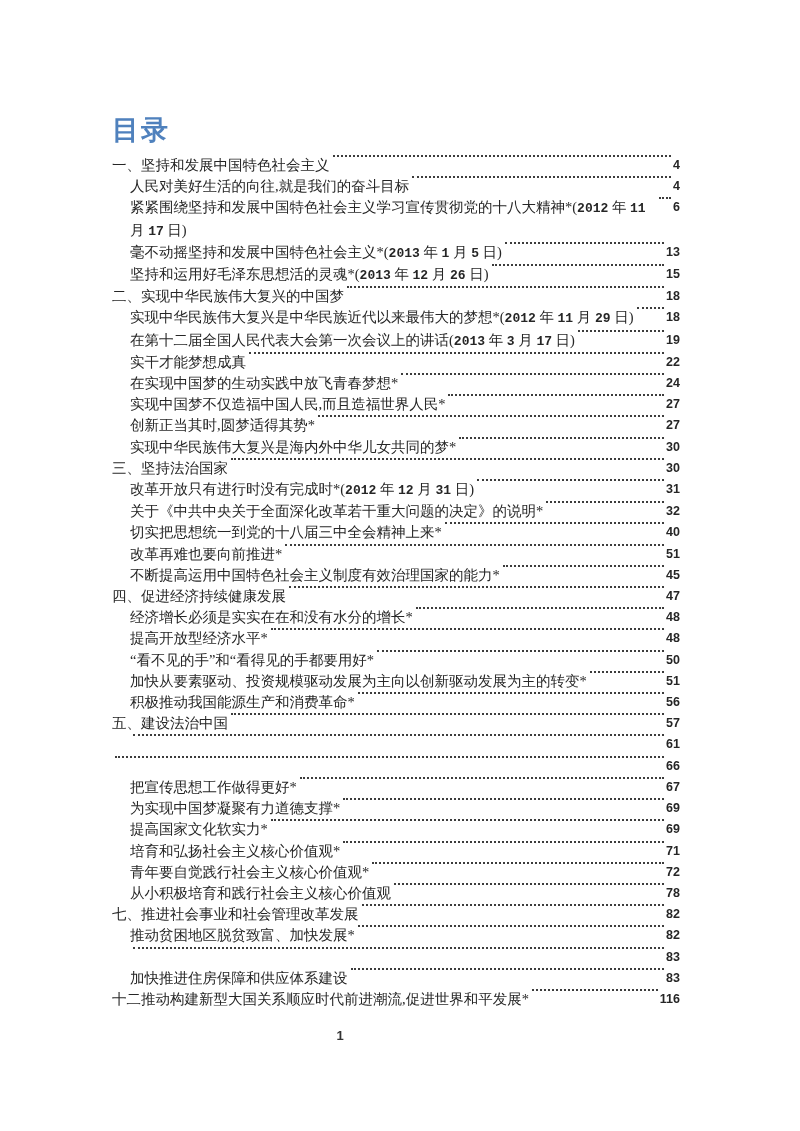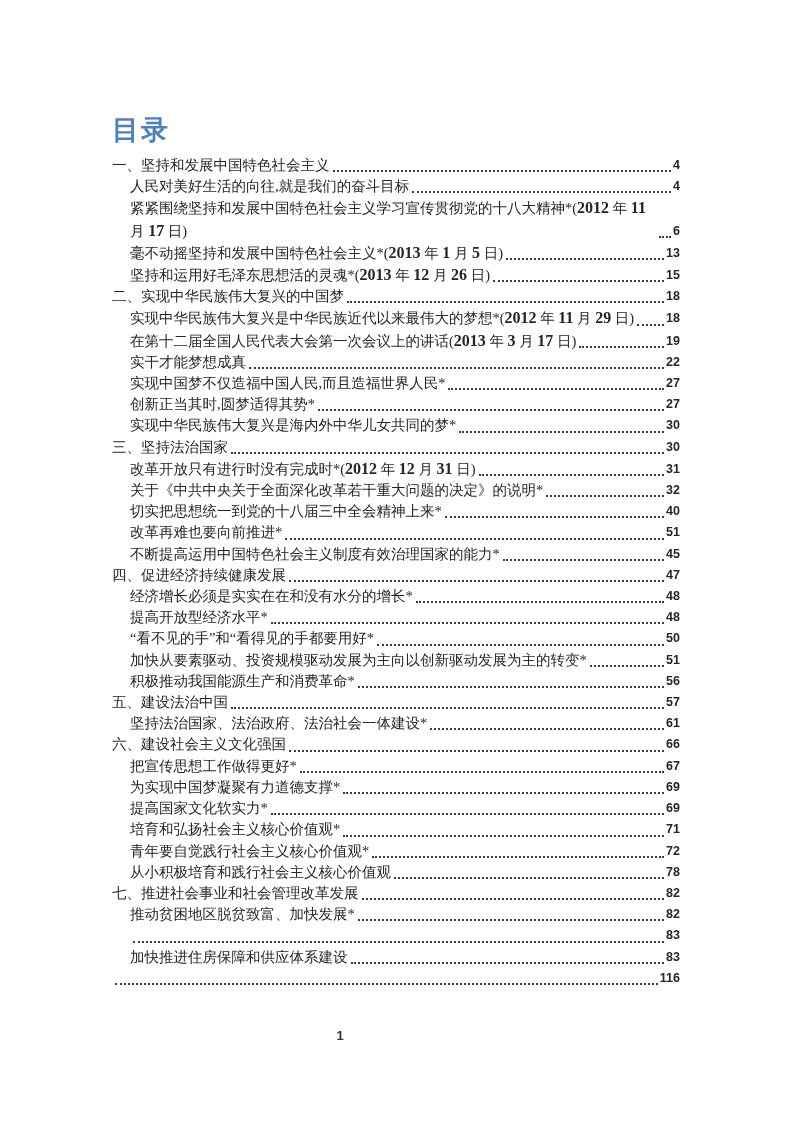--- a/index.html
+++ b/index.html
@@ -29,21 +29,21 @@
     position: absolute;
     left: 112px;
     top: 155px;
     width: 568px;
     margin: 0;
     padding: 0;
     list-style: none;
   }
   .toc-row {
     display: flex;
-    align-items: flex-end;
+    align-items: flex-start;
     font-size: 14.5px;
     line-height: 21.2px;
   }
   .toc-row.lvl2 { padding-left: 18px; }
   .toc-row .t {
     flex: 0 1 auto;
     white-space: normal;
   }
   .toc-row .leader {
     flex: 1 1 12px;
@@ -54,23 +54,23 @@
   }
   .toc-row .pg {
     flex: 0 0 auto;
     font-family: "Liberation Sans", "DejaVu Sans", sans-serif;
     font-weight: 700;
     font-size: 12.5px;
     line-height: 21.2px;
     letter-spacing: 0;
   }
   .num {
-    font-family: Liberation Serif, serif;
+    font-family: Liberation Mono, monospace;
     font-weight: 700;
-    font-size: 16px;
+    font-size: 13px;
   }
   .page-footer {
     position: absolute;
     left: 0;
     right: 0;
     top: 1028px;
     text-align: center;
     font-family: "Liberation Sans", "DejaVu Sans", sans-serif;
     font-weight: 600;
     font-size: 13px;
@@ -124,20 +124,25 @@
     <span class="t">在第十二届全国人民代表大会第一次会议上的讲话(<span class="num">2013</span> 年 <span class="num">3</span> 月 <span class="num">17</span> 日)</span>
     <span class="leader"></span>
     <span class="pg">19</span>
   </li>
       <li class="toc-row lvl2">
     <span class="t">实干才能梦想成真</span>
     <span class="leader"></span>
     <span class="pg">22</span>
   </li>
       <li class="toc-row lvl2">
+    <span class="t">在实现中国梦的生动实践中放飞青春梦想*</span>
+    <span class="leader"></span>
+    <span class="pg">24</span>
+  </li>
+      <li class="toc-row lvl2">
     <span class="t">实现中国梦不仅造福中国人民,而且造福世界人民*</span>
     <span class="leader"></span>
     <span class="pg">27</span>
   </li>
       <li class="toc-row lvl2">
     <span class="t">创新正当其时,圆梦适得其势*</span>
     <span class="leader"></span>
     <span class="pg">27</span>
   </li>
       <li class="toc-row lvl2">
@@ -204,26 +209,24 @@
     <span class="t">积极推动我国能源生产和消费革命*</span>
     <span class="leader"></span>
     <span class="pg">56</span>
   </li>
       <li class="toc-row lvl1">
     <span class="t">五、建设法治中国</span>
     <span class="leader"></span>
     <span class="pg">57</span>
   </li>
       <li class="toc-row lvl2">
-    <span class="t">坚持法治国家、法治政府、法治社会一体建设*</span>
     <span class="leader"></span>
     <span class="pg">61</span>
   </li>
       <li class="toc-row lvl1">
-    <span class="t">六、建设社会主义文化强国</span>
     <span class="leader"></span>
     <span class="pg">66</span>
   </li>
       <li class="toc-row lvl2">
     <span class="t">把宣传思想工作做得更好*</span>
     <span class="leader"></span>
     <span class="pg">67</span>
   </li>
       <li class="toc-row lvl2">
     <span class="t">为实现中国梦凝聚有力道德支撑*</span>
@@ -263,20 +266,21 @@
       <li class="toc-row lvl2">
     <span class="leader"></span>
     <span class="pg">83</span>
   </li>
       <li class="toc-row lvl2">
     <span class="t">加快推进住房保障和供应体系建设</span>
     <span class="leader"></span>
     <span class="pg">83</span>
   </li>
       <li class="toc-row lvl1">
+    <span class="t">十二推动构建新型大国关系顺应时代前进潮流,促进世界和平发展*</span>
     <span class="leader"></span>
     <span class="pg">116</span>
   </li>
     </ol>
 
   <div class="page-footer">1</div>
 
 </div>
 
 </body></html>

